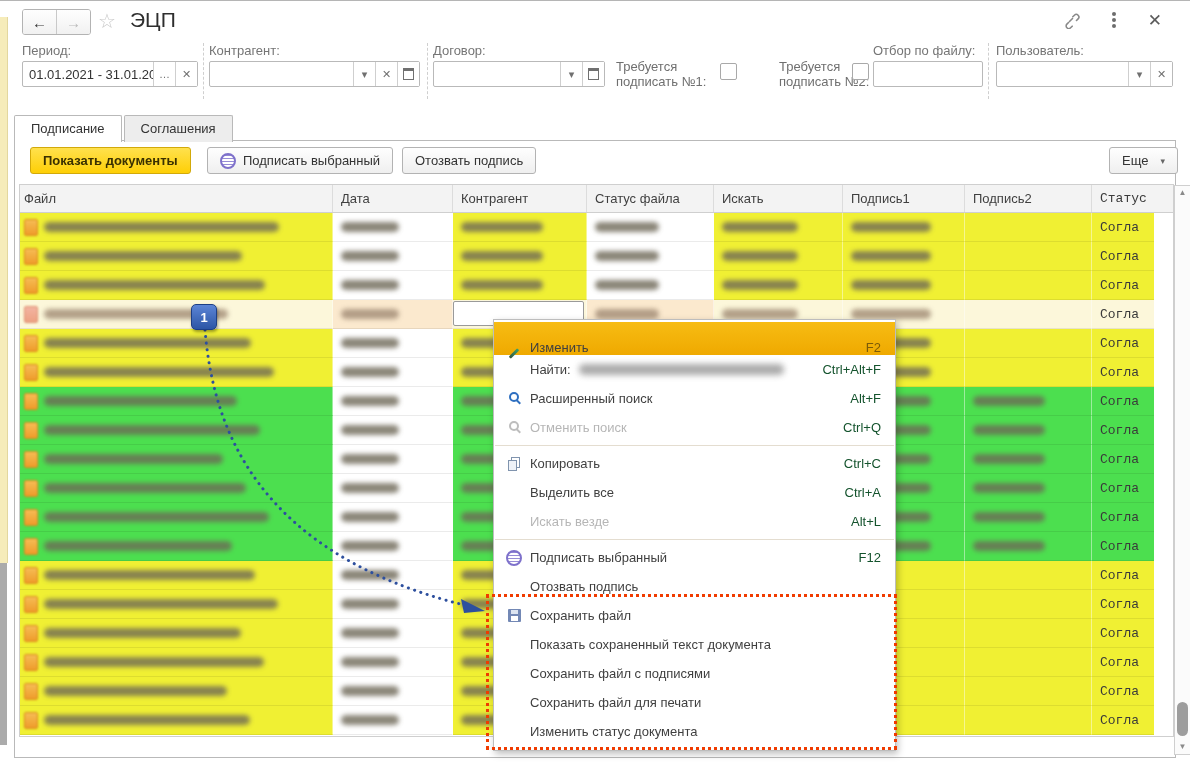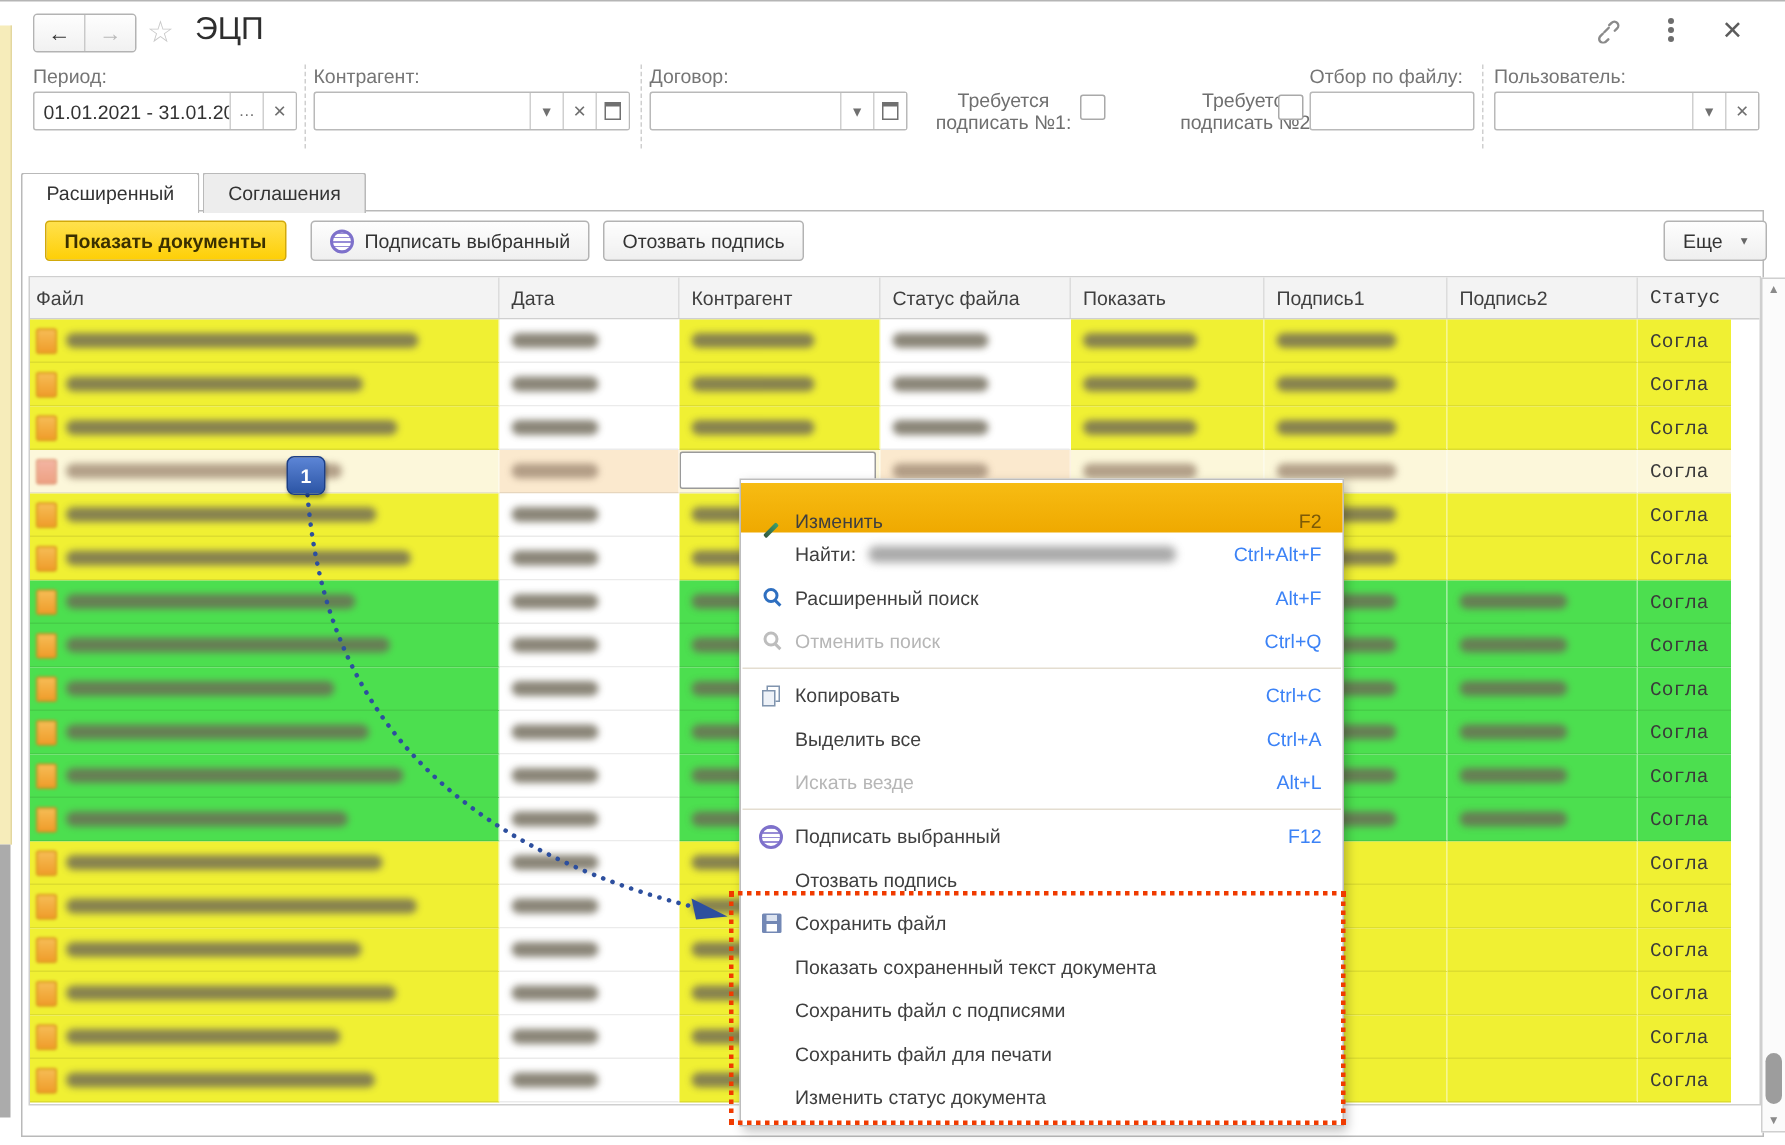--- a/index.html
+++ b/index.html
@@ -12,21 +12,21 @@
   .titlebar{position:absolute;left:14px;top:6px;right:14px;height:32px;}
   .navgrp{position:absolute;left:8px;top:2px;display:flex;border:1px solid #b3b3b3;border-radius:3px;overflow:hidden;background:#fdfdfd;}
   .navbtn{width:33px;height:24px;display:flex;align-items:center;justify-content:center;font-size:15px;color:#333;background:linear-gradient(#fefefe,#f1f1f1);}
   .navbtn+.navbtn{border-left:1px solid #c9c9c9;color:#b9b9b9;}
   .star{position:absolute;left:84px;top:2px;font-size:20px;color:#c9c9c9;}
   .wtitle{position:absolute;left:116px;top:1px;font-size:21px;color:#2e2e2e;}
   .wicons{position:absolute;top:4px;right:14px;display:flex;gap:26px;align-items:center;}
   .kebab{width:4px;height:4px;border-radius:50%;background:#6d6d6d;box-shadow:0 6px 0 #6d6d6d,0 -6px 0 #6d6d6d;margin:0 6px;}
   .wclose{font-size:17px;color:#5c5c5c;line-height:1;}
   
-  .filters{position:absolute;left:14px;top:40px;right:0;height:62px;font-size:13px;color:#757575;text-align:center;}
+  .filters{position:absolute;left:14px;top:40px;right:0;height:62px;font-size:13px;color:#757575;}
   .fgroup{position:absolute;top:0;}
   .flabel{position:absolute;top:2px;white-space:nowrap;}
   .fld{position:absolute;top:20px;display:flex;height:26px;border:1px solid #b9b9b9;border-radius:2px;background:#fff;box-sizing:border-box;}
   .fld .txt{flex:1;padding:5px 4px 0 6px;font-size:13px;color:#333;overflow:hidden;white-space:nowrap;}
   .fld .fbtn{width:21px;border-left:1px solid #cfcfcf;display:flex;align-items:center;justify-content:center;color:#707070;font-size:11px;background:#fff;}
   .fsep{position:absolute;top:2px;height:56px;border-left:1px dashed #cfcfcf;}
   .cblabel{position:absolute;width:106px;line-height:15px;color:#6f6f6f;}
   .cbox{position:absolute;width:15px;height:15px;border:1px solid #a9a9a9;border-radius:2px;background:#fff;}
   .chooseico{width:9px;height:8px;border:1px solid #707070;border-top-width:3px;display:block;}
   
@@ -69,21 +69,21 @@
   .varr{position:absolute;left:0;width:15px;height:14px;text-align:center;font-size:8px;color:#8a8a8a;line-height:14px;}
   .vthumb{position:absolute;left:2px;width:11px;height:34px;border-radius:6px;background:#9d9d9d;}
   
   .cmenu{position:absolute;left:493px;top:318px;width:403px;background:#fff;border:1px solid #bdbdbd;
          box-shadow:2px 3px 7px rgba(0,0,0,.25);padding:2px 0 4px;z-index:10;box-sizing:border-box;}
   .mi{height:29px;display:flex;align-items:center;font-size:13px;color:#3f3f3f;padding:0 14px 0 10px;box-sizing:border-box;}
   .mi.hl{height:33px;background:linear-gradient(#f7bc13,#efa900);align-items:flex-end;}
   .mi .mico{width:20px;display:flex;justify-content:center;flex:none;margin-right:6px;}
   .mi .mlabel{flex:none;}
   .mi .mblur{width:205px;height:11px;margin-left:8px;border-radius:5px;background:#8d8d8d;filter:blur(3px);opacity:.75;}
-  .mi .msc{margin-left:auto;color:#3b82f6;}
+  .mi .msc{margin-left:auto;color:#14532d;}
   .mi.hl .msc{color:#7d5b07;}
   .mi.dis .mlabel{color:#b6b6b6;}
   .msep{border-top:1px solid #e4ddd0;margin:3px 1px;}
   
   .ico-pencil{width:12px;height:3px;background:linear-gradient(90deg,#35573f,#3aa06b);border-radius:1px;transform:rotate(-45deg);}
   .ico-search{position:relative;width:14px;height:14px;}
   .ico-search::before{content:'';position:absolute;left:2px;top:0;width:6px;height:6px;border:2px solid #2e6fc0;border-radius:50%;}
   .ico-search::after{content:'';position:absolute;left:9px;top:9px;width:5px;height:2px;background:#2e6fc0;transform:rotate(45deg);}
   .ico-search.gray::before{border-color:#bdbdbd;}
   .ico-search.gray::after{background:#bdbdbd;}
@@ -183,21 +183,21 @@
       <div class="flabel">Пользователь:</div>
       <div class="fld" style="left:0;width:177px;">
         <div class="txt"></div>
         <div class="fbtn">▾</div>
         <div class="fbtn">✕</div>
       </div>
     </div>
   </div>
 
   <div class="tabs">
-    <div class="tab active">Расширенный</div>
+    <div class="tab active">Подписание</div>
     <div class="tab inactive">Соглашения</div>
   </div>
 
   <div class="panel">
     <div class="toolbar">
       <div class="btn primary" style="left:8px;">
         <span>Показать документы</span>
       </div>
       <div class="btn" style="left:185px;">
         <span class="ico-stamp"></span>
@@ -211,21 +211,21 @@
           <span class="caret">▾</span>
       </div>
     </div>
 
     <div class="table">
       <div class="thead">
         <div class="th c-file">Файл</div>
         <div class="th c-date">Дата</div>
         <div class="th c-contra">Контрагент</div>
         <div class="th c-fstat">Статус файла</div>
-        <div class="th c-dog">Показать</div>
+        <div class="th c-dog">Искать</div>
         <div class="th c-s1">Подпись1</div>
         <div class="th c-s2">Подпись2</div>
         <div class="th c-stat">Статус</div>
       </div>
       <div class="tbody" id="tbody">
           <div class="trow">
             <div class="td c-file" style="background: rgb(240, 240, 51);">
               <span class="fileico"></span>
               <span class="bar" style="width: 235px;"></span>
             </div>

